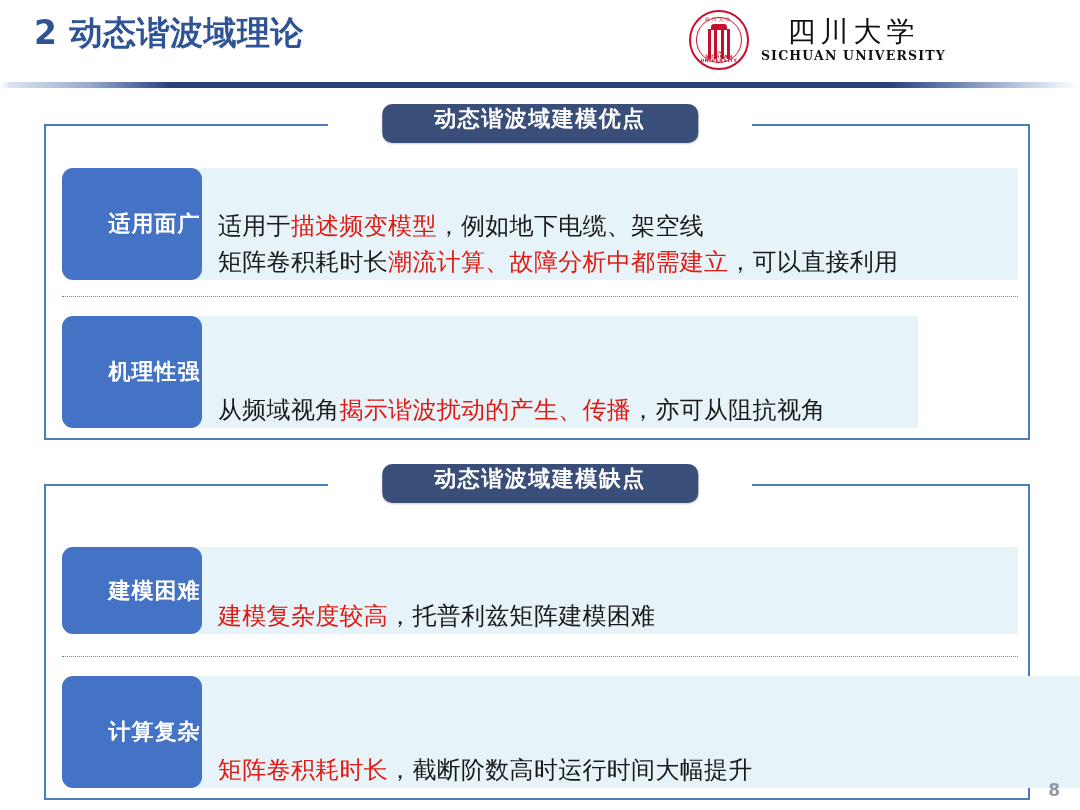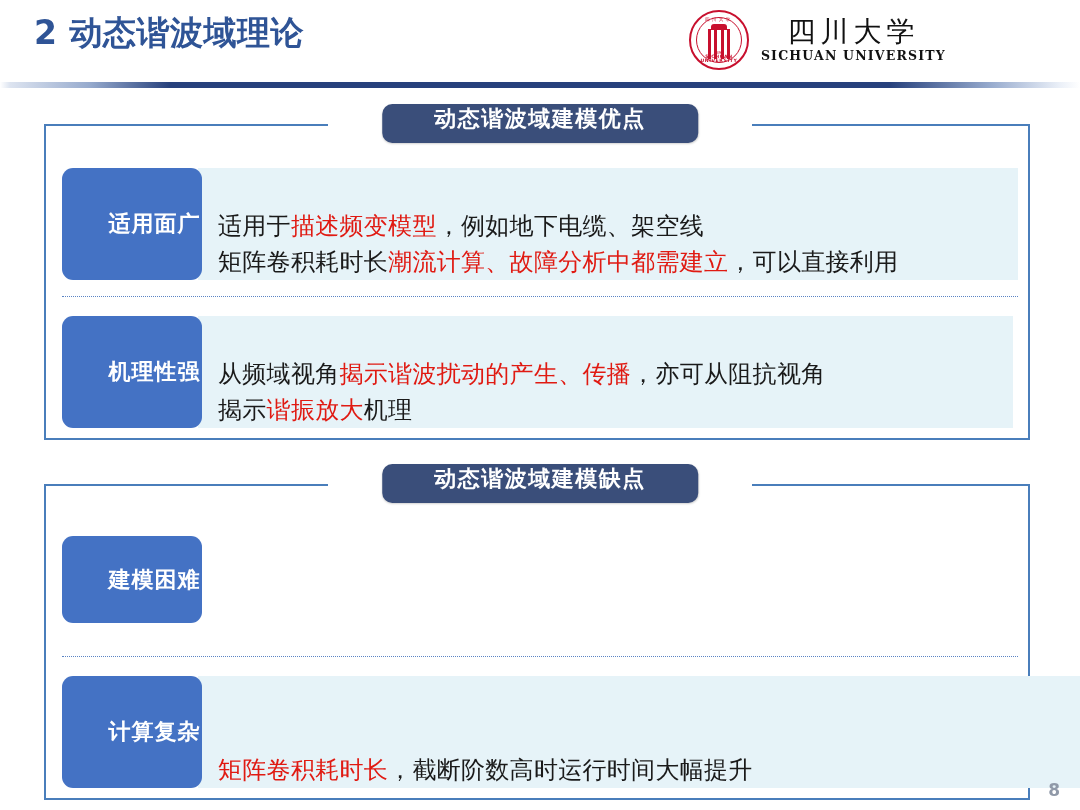--- a/index.html
+++ b/index.html
@@ -274,34 +274,36 @@
     <div class="badge-rule-left" style="left: 44px; top: 124px; width: 284px;"></div>
     <div class="badge-rule-right" style="left: 752px; top: 124px; width: 278px;"></div>
     <div class="section-badge" style="top: 104px;">动态谐波域建模优点</div>
     <div class="row" style="left: 62px; top: 168px; width: 956px; height: 112px;">
       <div class="row-label">适用面广</div>
       <div class="row-body">
         <div class="row-line"><span>适用于</span><span class="hl">描述频变模型</span><span>，例如地下电缆、架空线</span></div>
         <div class="row-line"><span>矩阵卷积耗时长</span><span class="hl">潮流计算、故障分析中都需建立</span><span>，可以直接利用</span></div>
       </div>
     </div>
-    <div class="row" style="left: 62px; top: 316px; width: 951px; height: 112px;">
+    <div class="row" style="left: 62px; top: 316px; width: 856px; height: 112px;">
       <div class="row-label">机理性强</div>
       <div class="row-body">
         <div class="row-line"><span>从频域视角</span><span class="hl">揭示谐波扰动的产生、传播</span><span>，亦可从阻抗视角</span></div>
-        <div class="row-line"><span>揭示</span><span class="hl">谐振放大</span><span>机理</span></div>
       </div>
     </div>
     <div class="row-sep" style="left: 62px; top: 296px; width: 956px;"></div>
     <div class="section-frame" style="left: 44px; top: 484px; height: 316px; border-top: none;"></div>
     <div class="badge-rule-left" style="left: 44px; top: 484px; width: 284px;"></div>
     <div class="badge-rule-right" style="left: 752px; top: 484px; width: 278px;"></div>
     <div class="section-badge" style="top: 464px;">动态谐波域建模缺点</div>
-    <div class="row" style="left: 62px; top: 536px; width: 956px; height: 87px;">
+    <div class="row" style="left: 62px; top: 547px; width: 956px; height: 87px;">
       <div class="row-label">建模困难</div>
+      <div class="row-body">
+        <div class="row-line"><span class="hl">建模复杂度较高</span><span>，托普利兹矩阵建模困难</span></div>
+      </div>
     </div>
     <div class="row" style="left: 62px; top: 676px; width: 1036px; height: 112px; border-radius: 29px;">
       <div class="row-label">计算复杂</div>
       <div class="row-body">
         <div class="row-line"><span class="hl">矩阵卷积耗时长</span><span>，截断阶数高时运行时间大幅提升</span></div>
       </div>
     </div>
     <div class="row-sep" style="left: 62px; top: 656px; width: 956px;"></div>
   </div>
 

